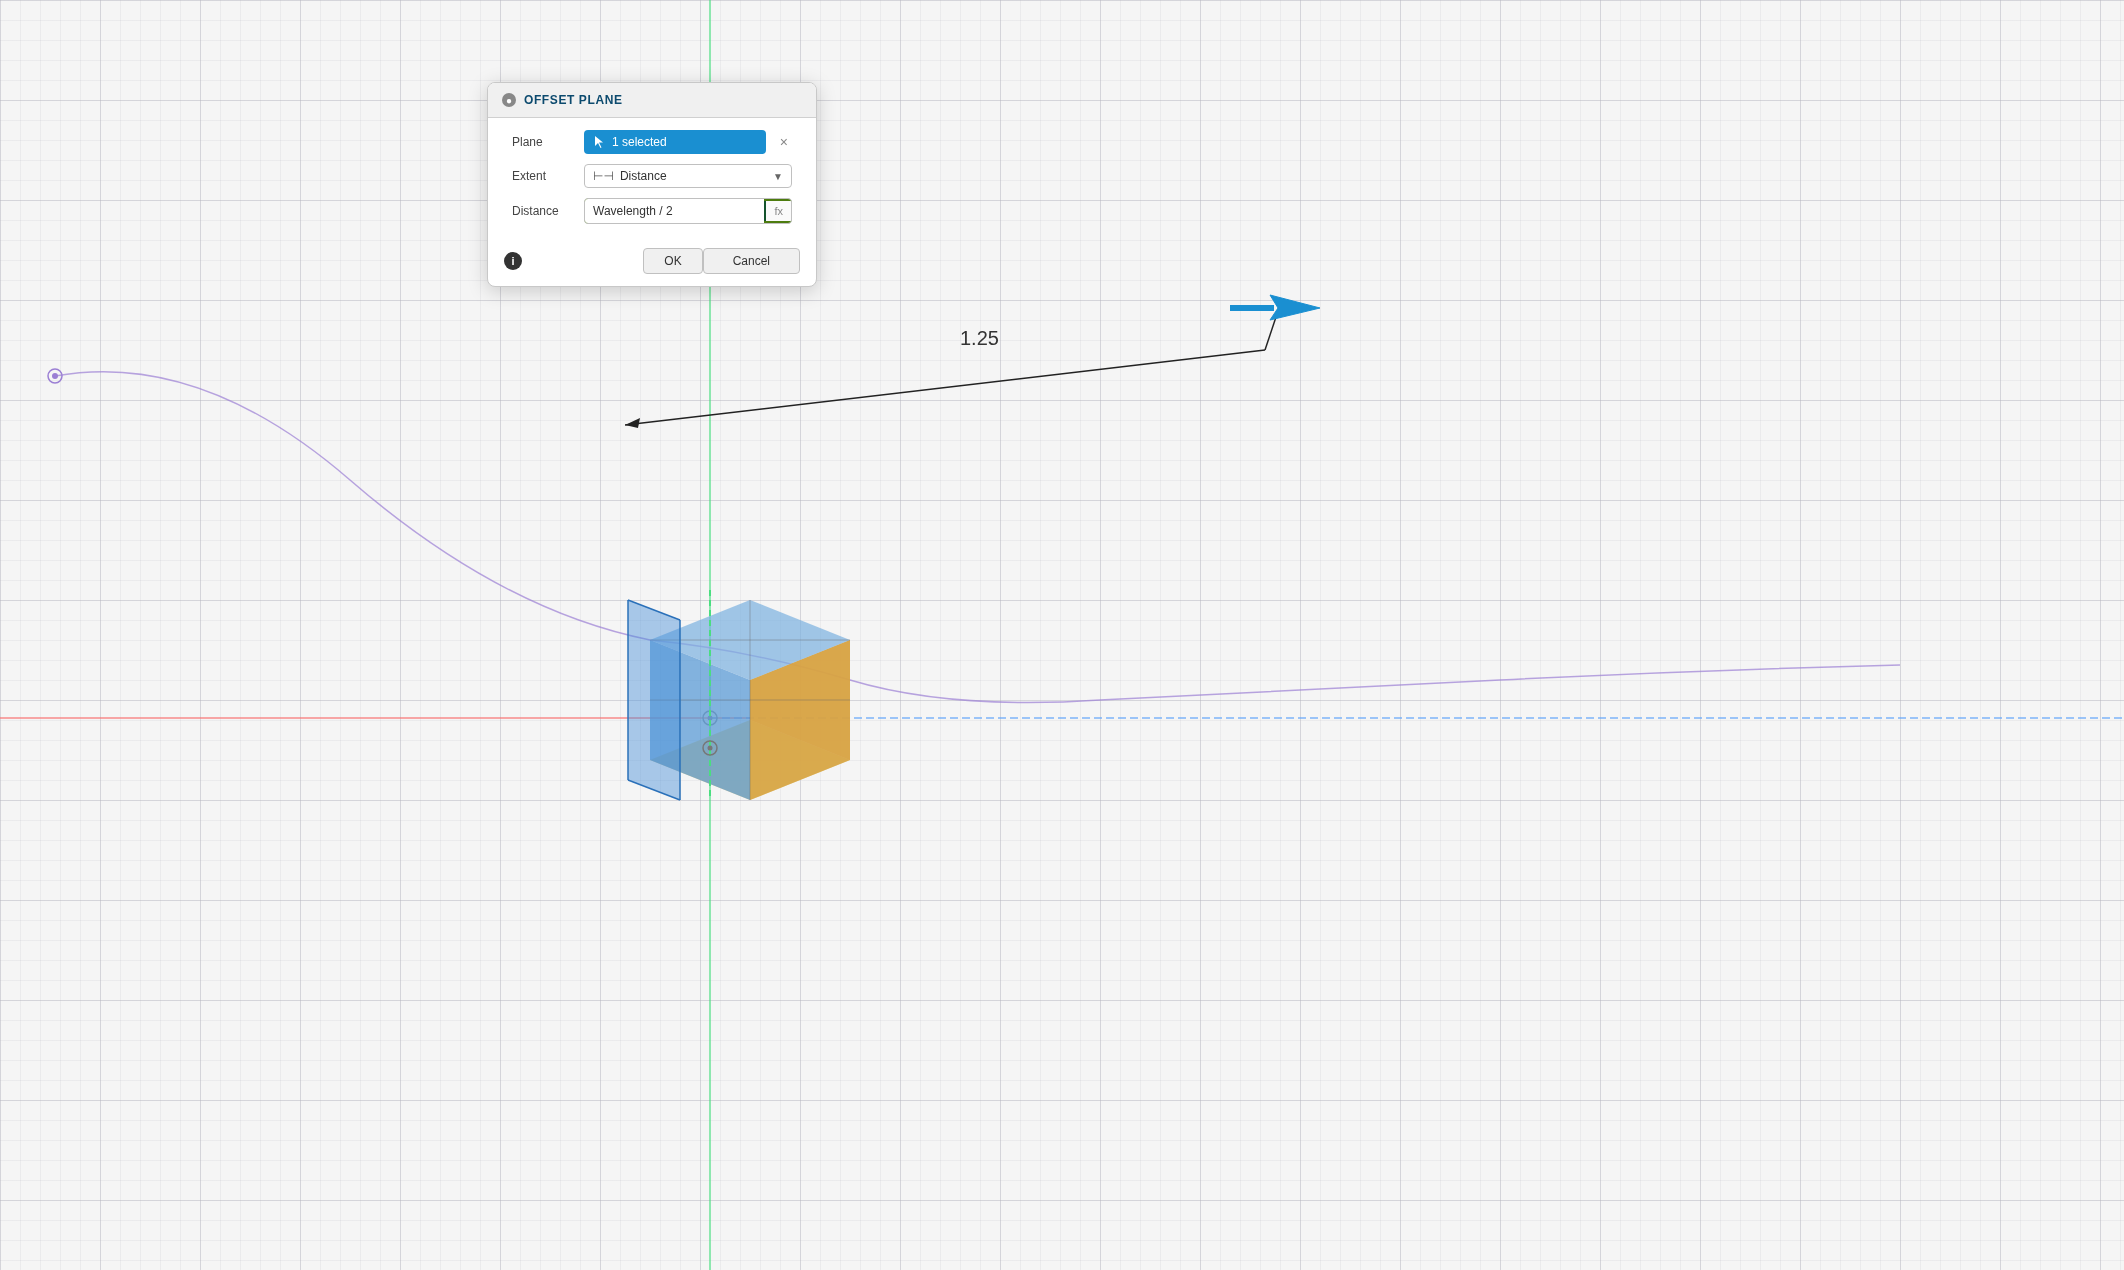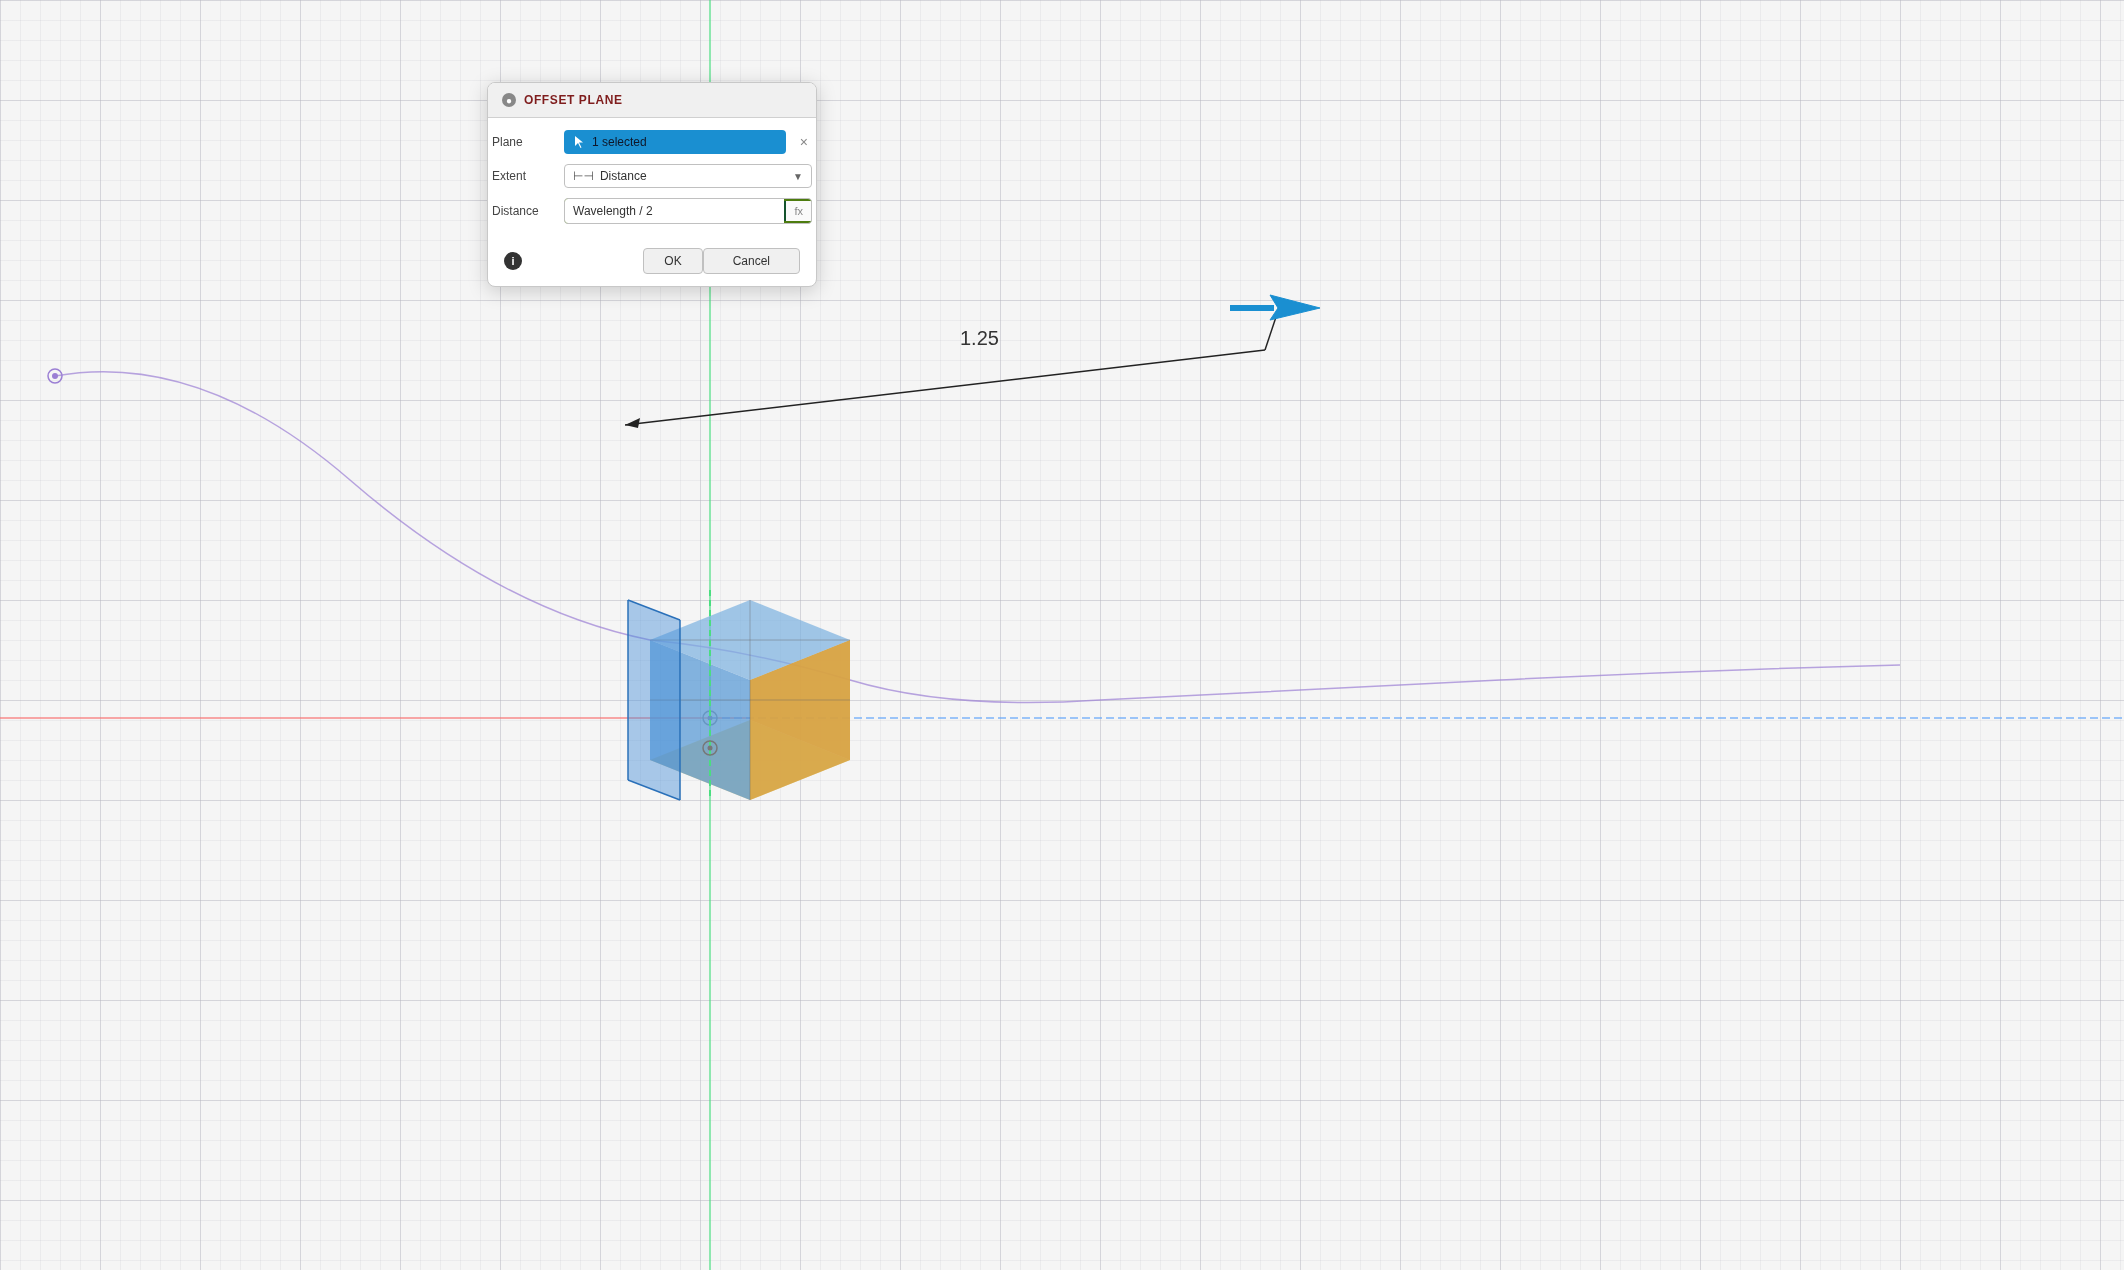--- a/index.html
+++ b/index.html
@@ -65,27 +65,27 @@
       justify-content: center;
       color: white;
       font-size: 10px;
       cursor: pointer;
       flex-shrink: 0;
     }
 
     .dialog-title {
       font-size: 12px;
       font-weight: 600;
-      color: #7f1d1d;
+      color: #0c4a6e;
       letter-spacing: 0.05em;
       text-transform: uppercase;
     }
 
     .dialog-body {
-      padding: 12px 4px 16px;
+      padding: 12px 24px 16px;
       display: flex;
       flex-direction: column;
       gap: 10px;
     }
 
     .form-row {
       display: flex;
       align-items: center;
       gap: 10px;
     }
@@ -95,21 +95,21 @@
       color: #444;
       width: 62px;
       flex-shrink: 0;
     }
 
     .selected-btn {
       display: flex;
       align-items: center;
       gap: 6px;
       background: #1a8fd1;
-      color: #0f172a;
+      color: #ffffff;
       border: none;
       border-radius: 4px;
       padding: 5px 10px;
       font-size: 12px;
       cursor: pointer;
       flex: 1;
     }
 
     .clear-btn {
       background: none;

